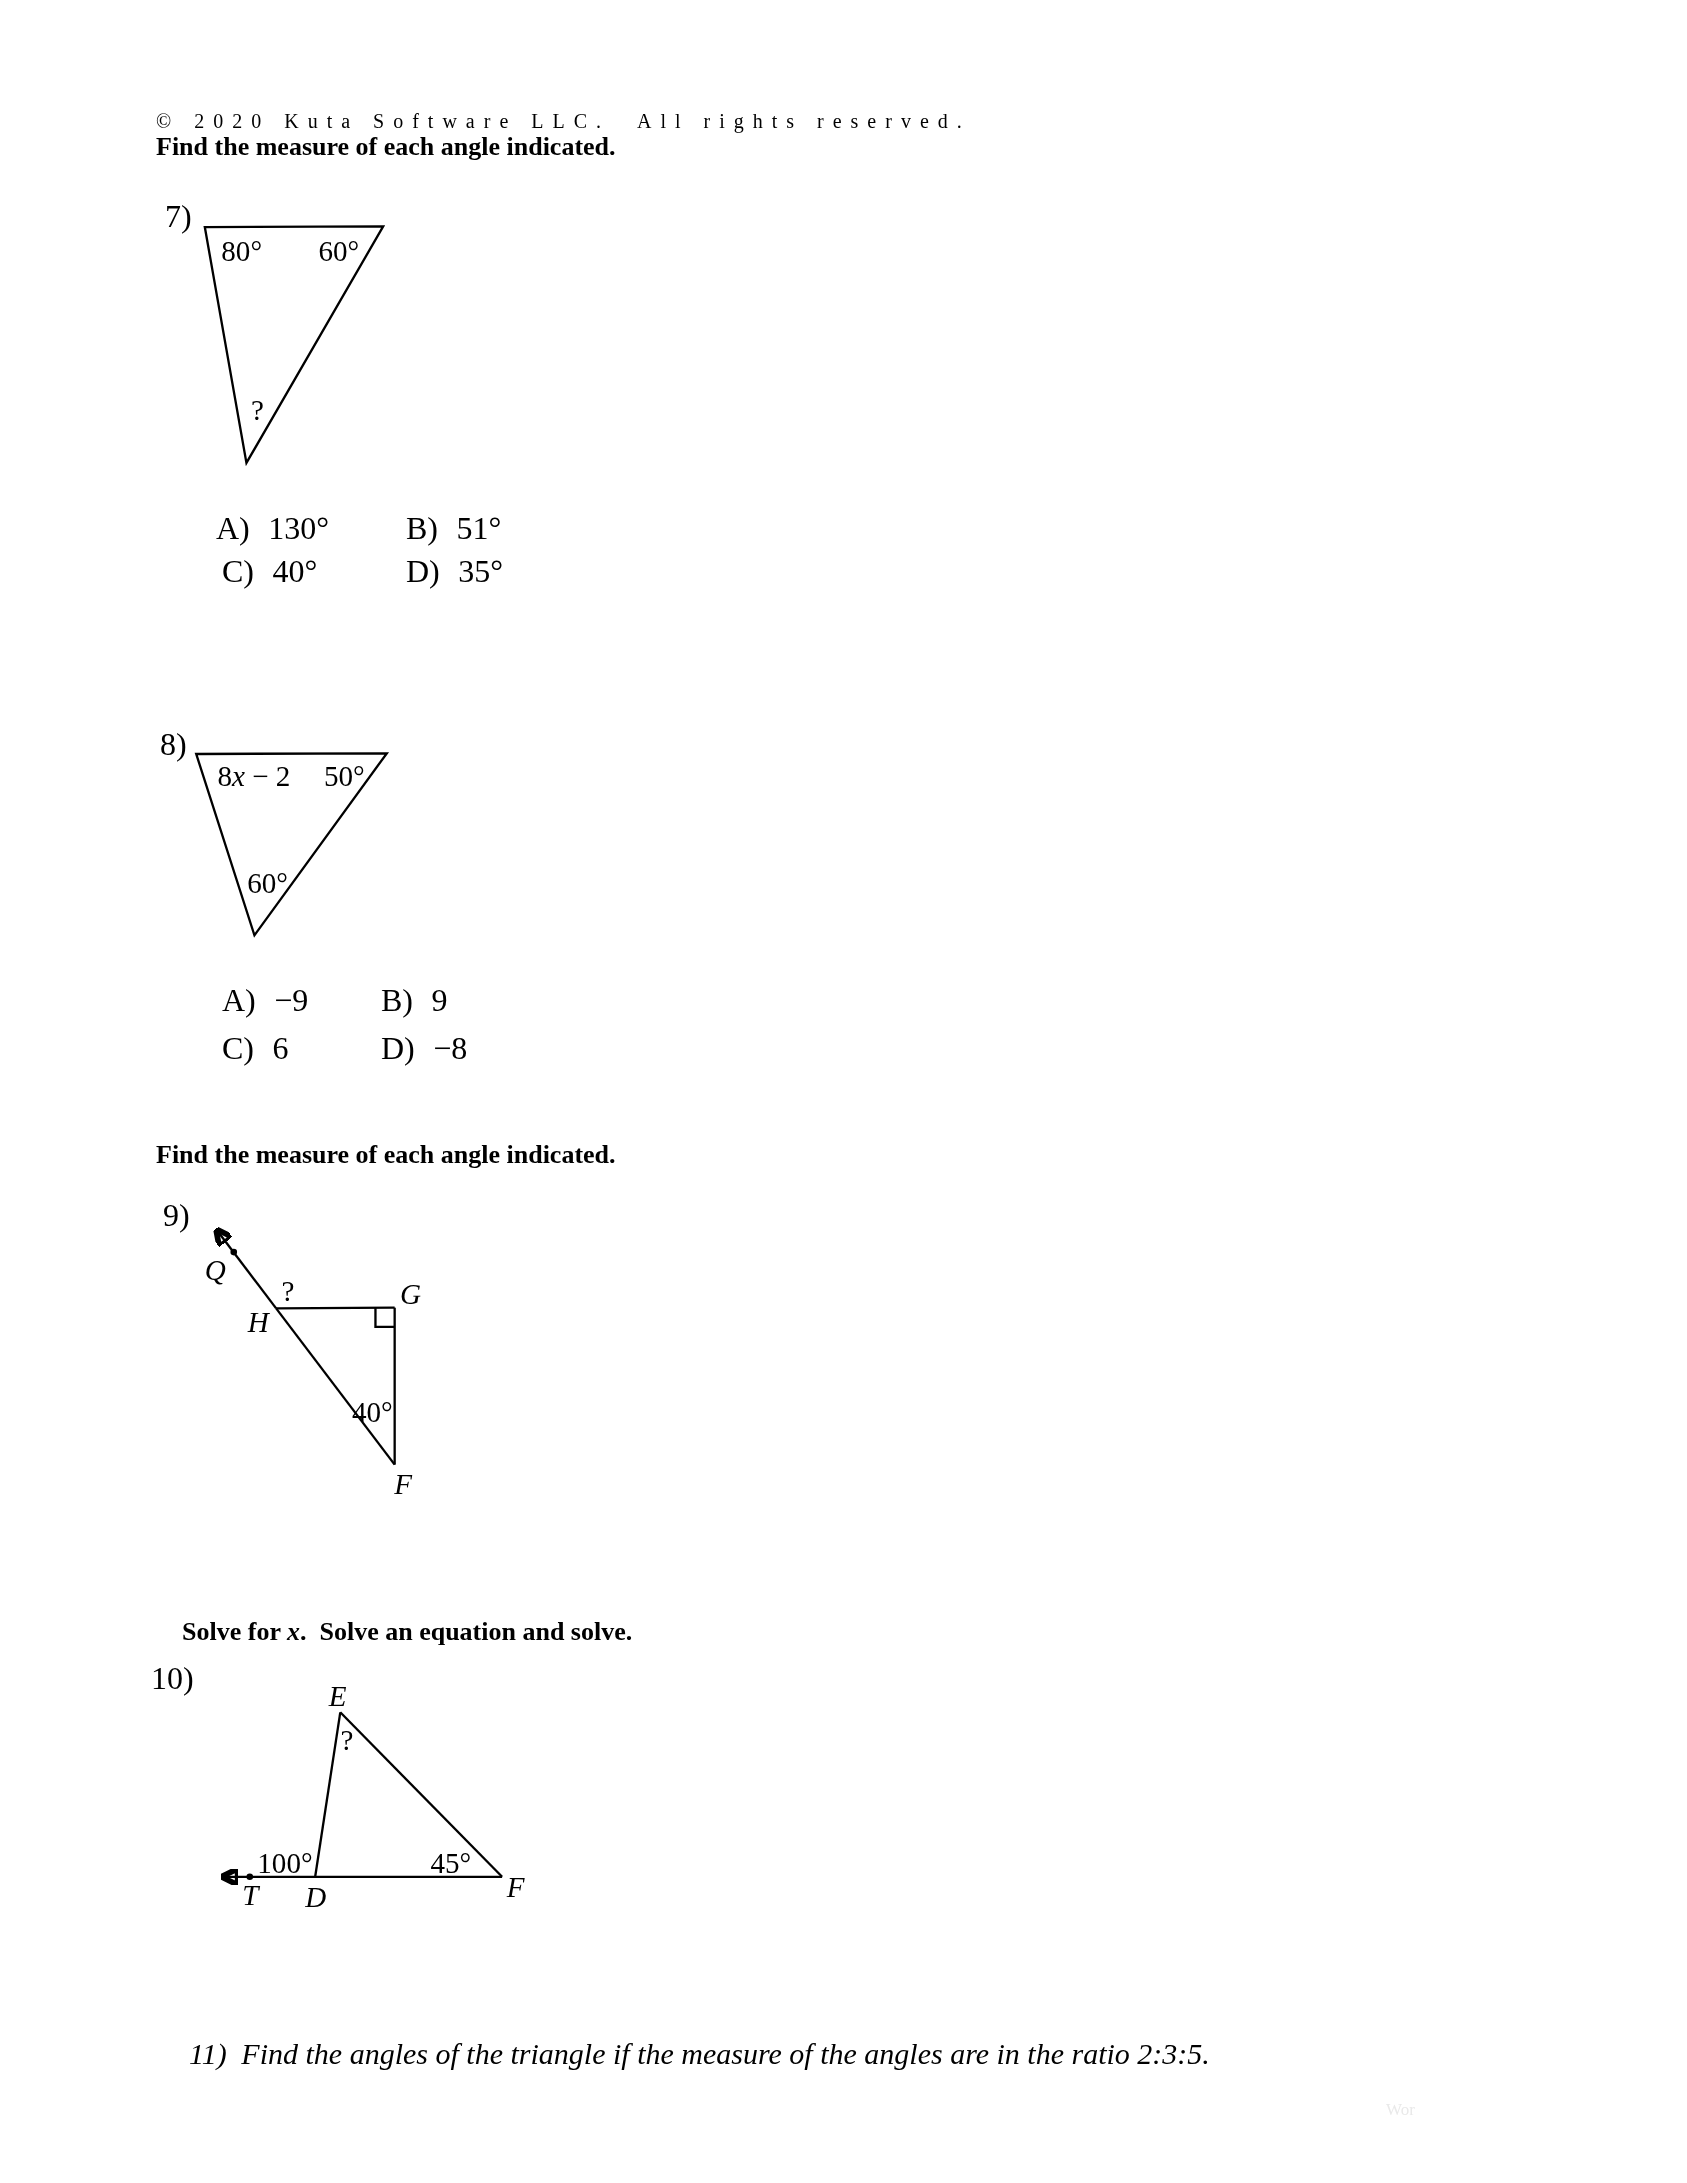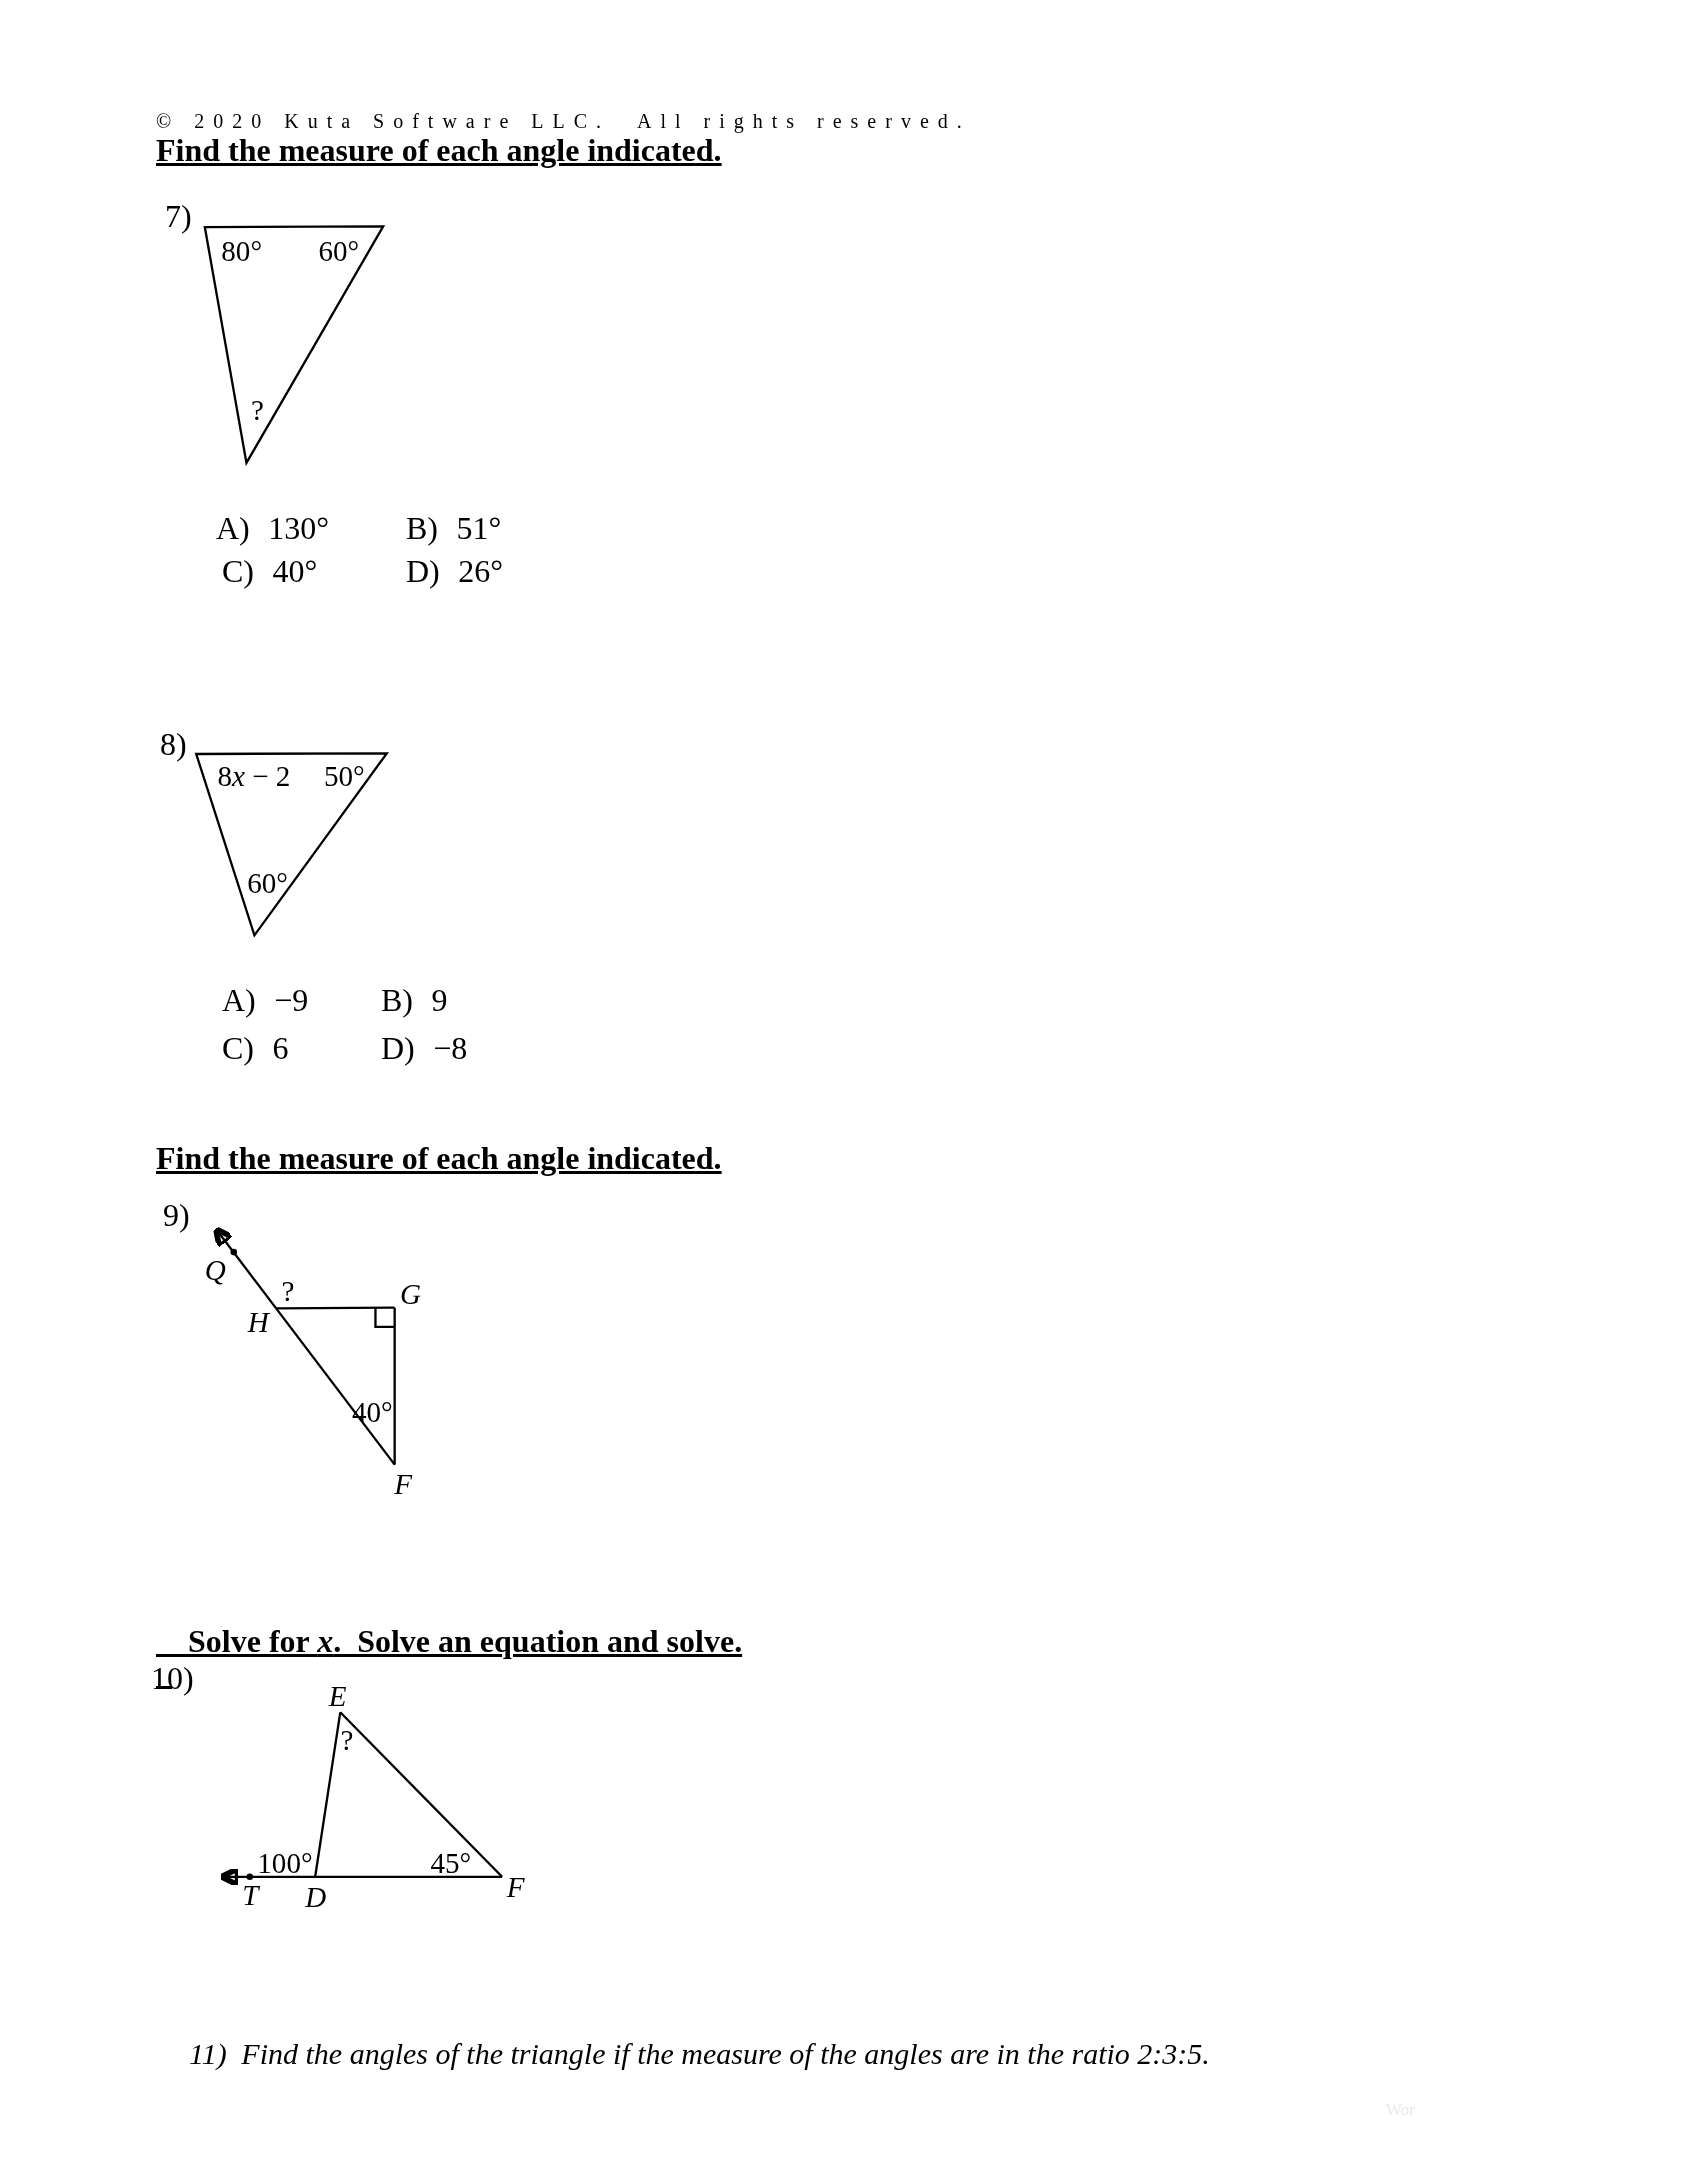--- a/index.html
+++ b/index.html
@@ -8,21 +8,21 @@
     width: 1415px;
     height: 2183px;
     background: #ffffff;
     font-family: "Liberation Serif", "DejaVu Serif", serif;
     color: #000000;
     overflow: hidden;
   }
   .abs { position: absolute; line-height: 1; white-space: pre; }
   .spaced { letter-spacing: 0.45em; font-size: 20px; }
   .footer-line { letter-spacing: 0.40em; font-size: 18.5px; }
-  .heading { font-size: 32px; font-weight: bold; text-decoration: underline; }
+  .heading { font-size: 26px; font-weight: bold; }
   .heading .var { font-style: italic; }
   .prob-num { font-size: 32px; }
   .choice { font-size: 32px; }
   .choice .choice-label { display: inline-block; margin-right: 18.5px; }
   .q11 { font-size: 30px; }
   .q11 .q11-num { display: inline-block; margin-right: 14.6px; }
   .watermark { font-size: 17px; color: #e9e9e9; }
   svg text {
     font-family: "Liberation Serif", "DejaVu Serif", serif;
     font-size: 44px;
@@ -57,21 +57,21 @@
   <div class="abs choice" style="left:184px; top:480px;">
     <span class="choice-label">A)</span><span>130°</span>
   </div>
   <div class="abs choice" style="left:374px; top:480px;">
     <span class="choice-label">B)</span><span>51°</span>
   </div>
   <div class="abs choice" style="left:190px; top:523px;text-align:center;">
     <span class="choice-label">C)</span><span>40°</span>
   </div>
   <div class="abs choice" style="left:374px; top:523px;">
-    <span class="choice-label">D)</span><span>26°</span>
+    <span class="choice-label">D)</span><span>35°</span>
   </div>
 
 
   <div class="abs prob-num" style="left:160px; top:728px;">8)</div>
 
   <svg class="abs" style="left:179px; top:734px;" width="225" height="212" viewBox="0 0 340 320">
     <path d="M26,30 L314,29 L114,304 Z"></path>
     <text x="58" y="79"><tspan>8</tspan><tspan class="ptlabel">x</tspan><tspan> − 2</tspan></text>
     <text x="219" y="79">50°</text>
     <text x="103" y="240">60°</text>

